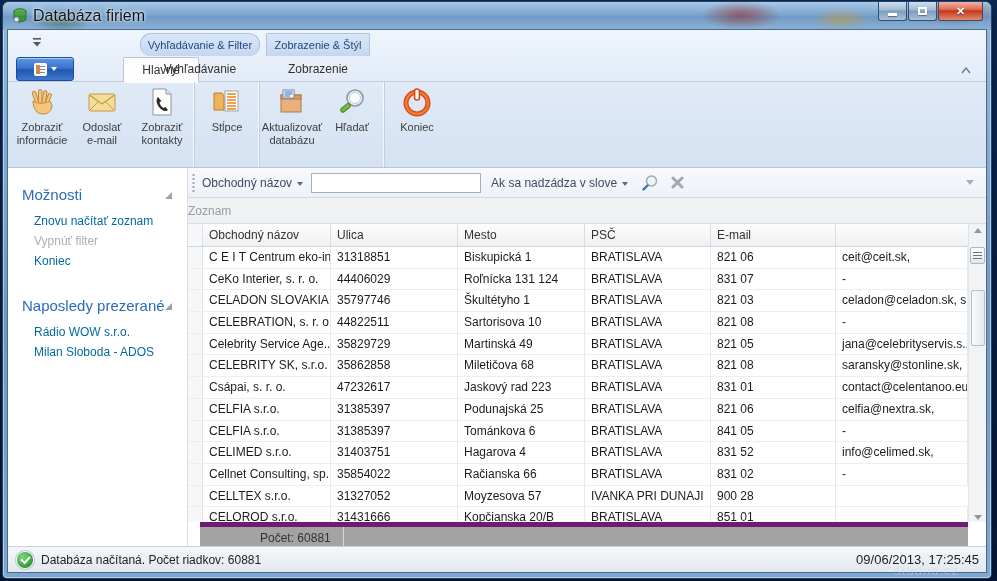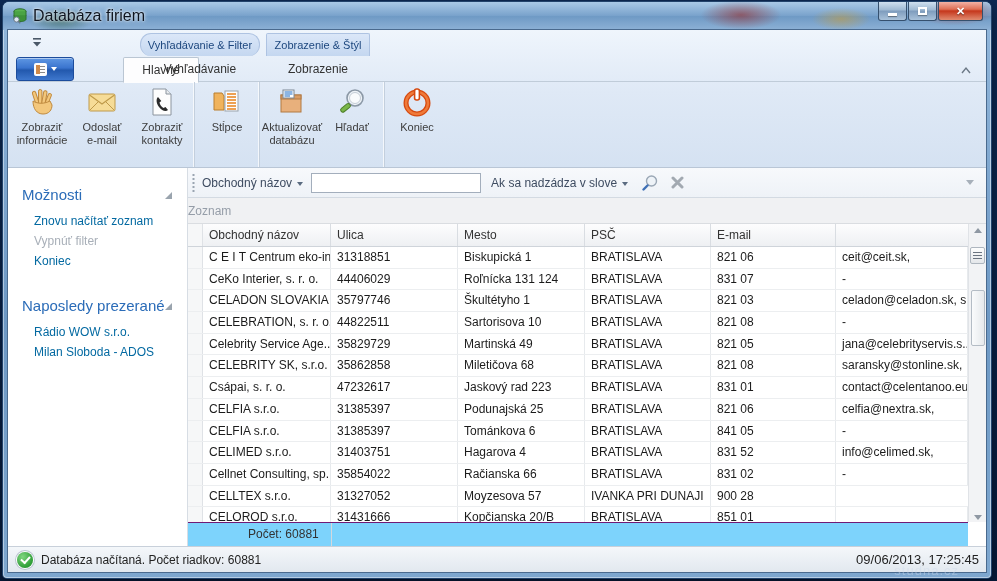--- a/index.html
+++ b/index.html
@@ -102,21 +102,21 @@
 
   .grid-wrap { flex:1; position:relative; min-height:0; }
   .grid-area { position:absolute; left:0; top:0; right:18px; bottom:24px; overflow:hidden; }
   .grid-hrow, .grow { display:grid; grid-template-columns:15px 128px 127px 127px 126px 125px 1fr; }
   .grid-hrow { height:23px; background:linear-gradient(180deg,#fdfdfe,#eef0f3); border-bottom:1px solid #cfd4da; }
   .gc { font-size:12px; color:#1b1b1b; padding:0 6px; line-height:21.7px; white-space:nowrap; overflow:hidden; border-right:1px solid #e7eaed; }
   .grid-hrow .gc { color:#333; line-height:22px; border-right:1px solid #d9dde2; }
   .grow { height:21.7px; border-bottom:1px solid #eceef0; background:#fff; }
   .gc.ind { background:#f6f7f8; border-right:1px solid #dfe2e6; }
 
-  .grid-footer { position:absolute; left:0; right:18px; bottom:0; height:24px; background:#7dd3fc; border-top:1px solid #701a75; }
+  .grid-footer { position:absolute; left:12px; right:18px; bottom:0; height:24px; background:#a3a3a3; border-top:5px solid #701a75; }
   .fcount { position:absolute; left:60px; top:0; height:100%; line-height:23px; font-size:12px; color:#333; }
   .fsep { position:absolute; left:143px; top:0; bottom:0; width:1px; background:#d4d8dd; }
 
   .vrail { position:absolute; right:0; top:0; width:18px; bottom:24px; background:#f2f3f5; border-left:1px solid #e0e3e7; }
   .rail-arrow { width:0; height:0; margin:4px auto; border-left:4px solid transparent; border-right:4px solid transparent; }
   .rail-up { border-bottom:5px solid #8f98a3; }
   .rail-down { border-top:5px solid #8f98a3; position:absolute; bottom:2px; left:5px; margin:0; }
   .chooser-btn { width:15px; height:17px; margin:14px auto 0 auto; border:1px solid #aeb6bf; border-radius:2px;
     background:linear-gradient(180deg,#fdfdfd,#e4e7ea); display:flex; flex-direction:column; justify-content:center; gap:2px; align-items:center; }
   .chooser-btn i { display:block; width:9px; height:1px; background:#6b7480; }

